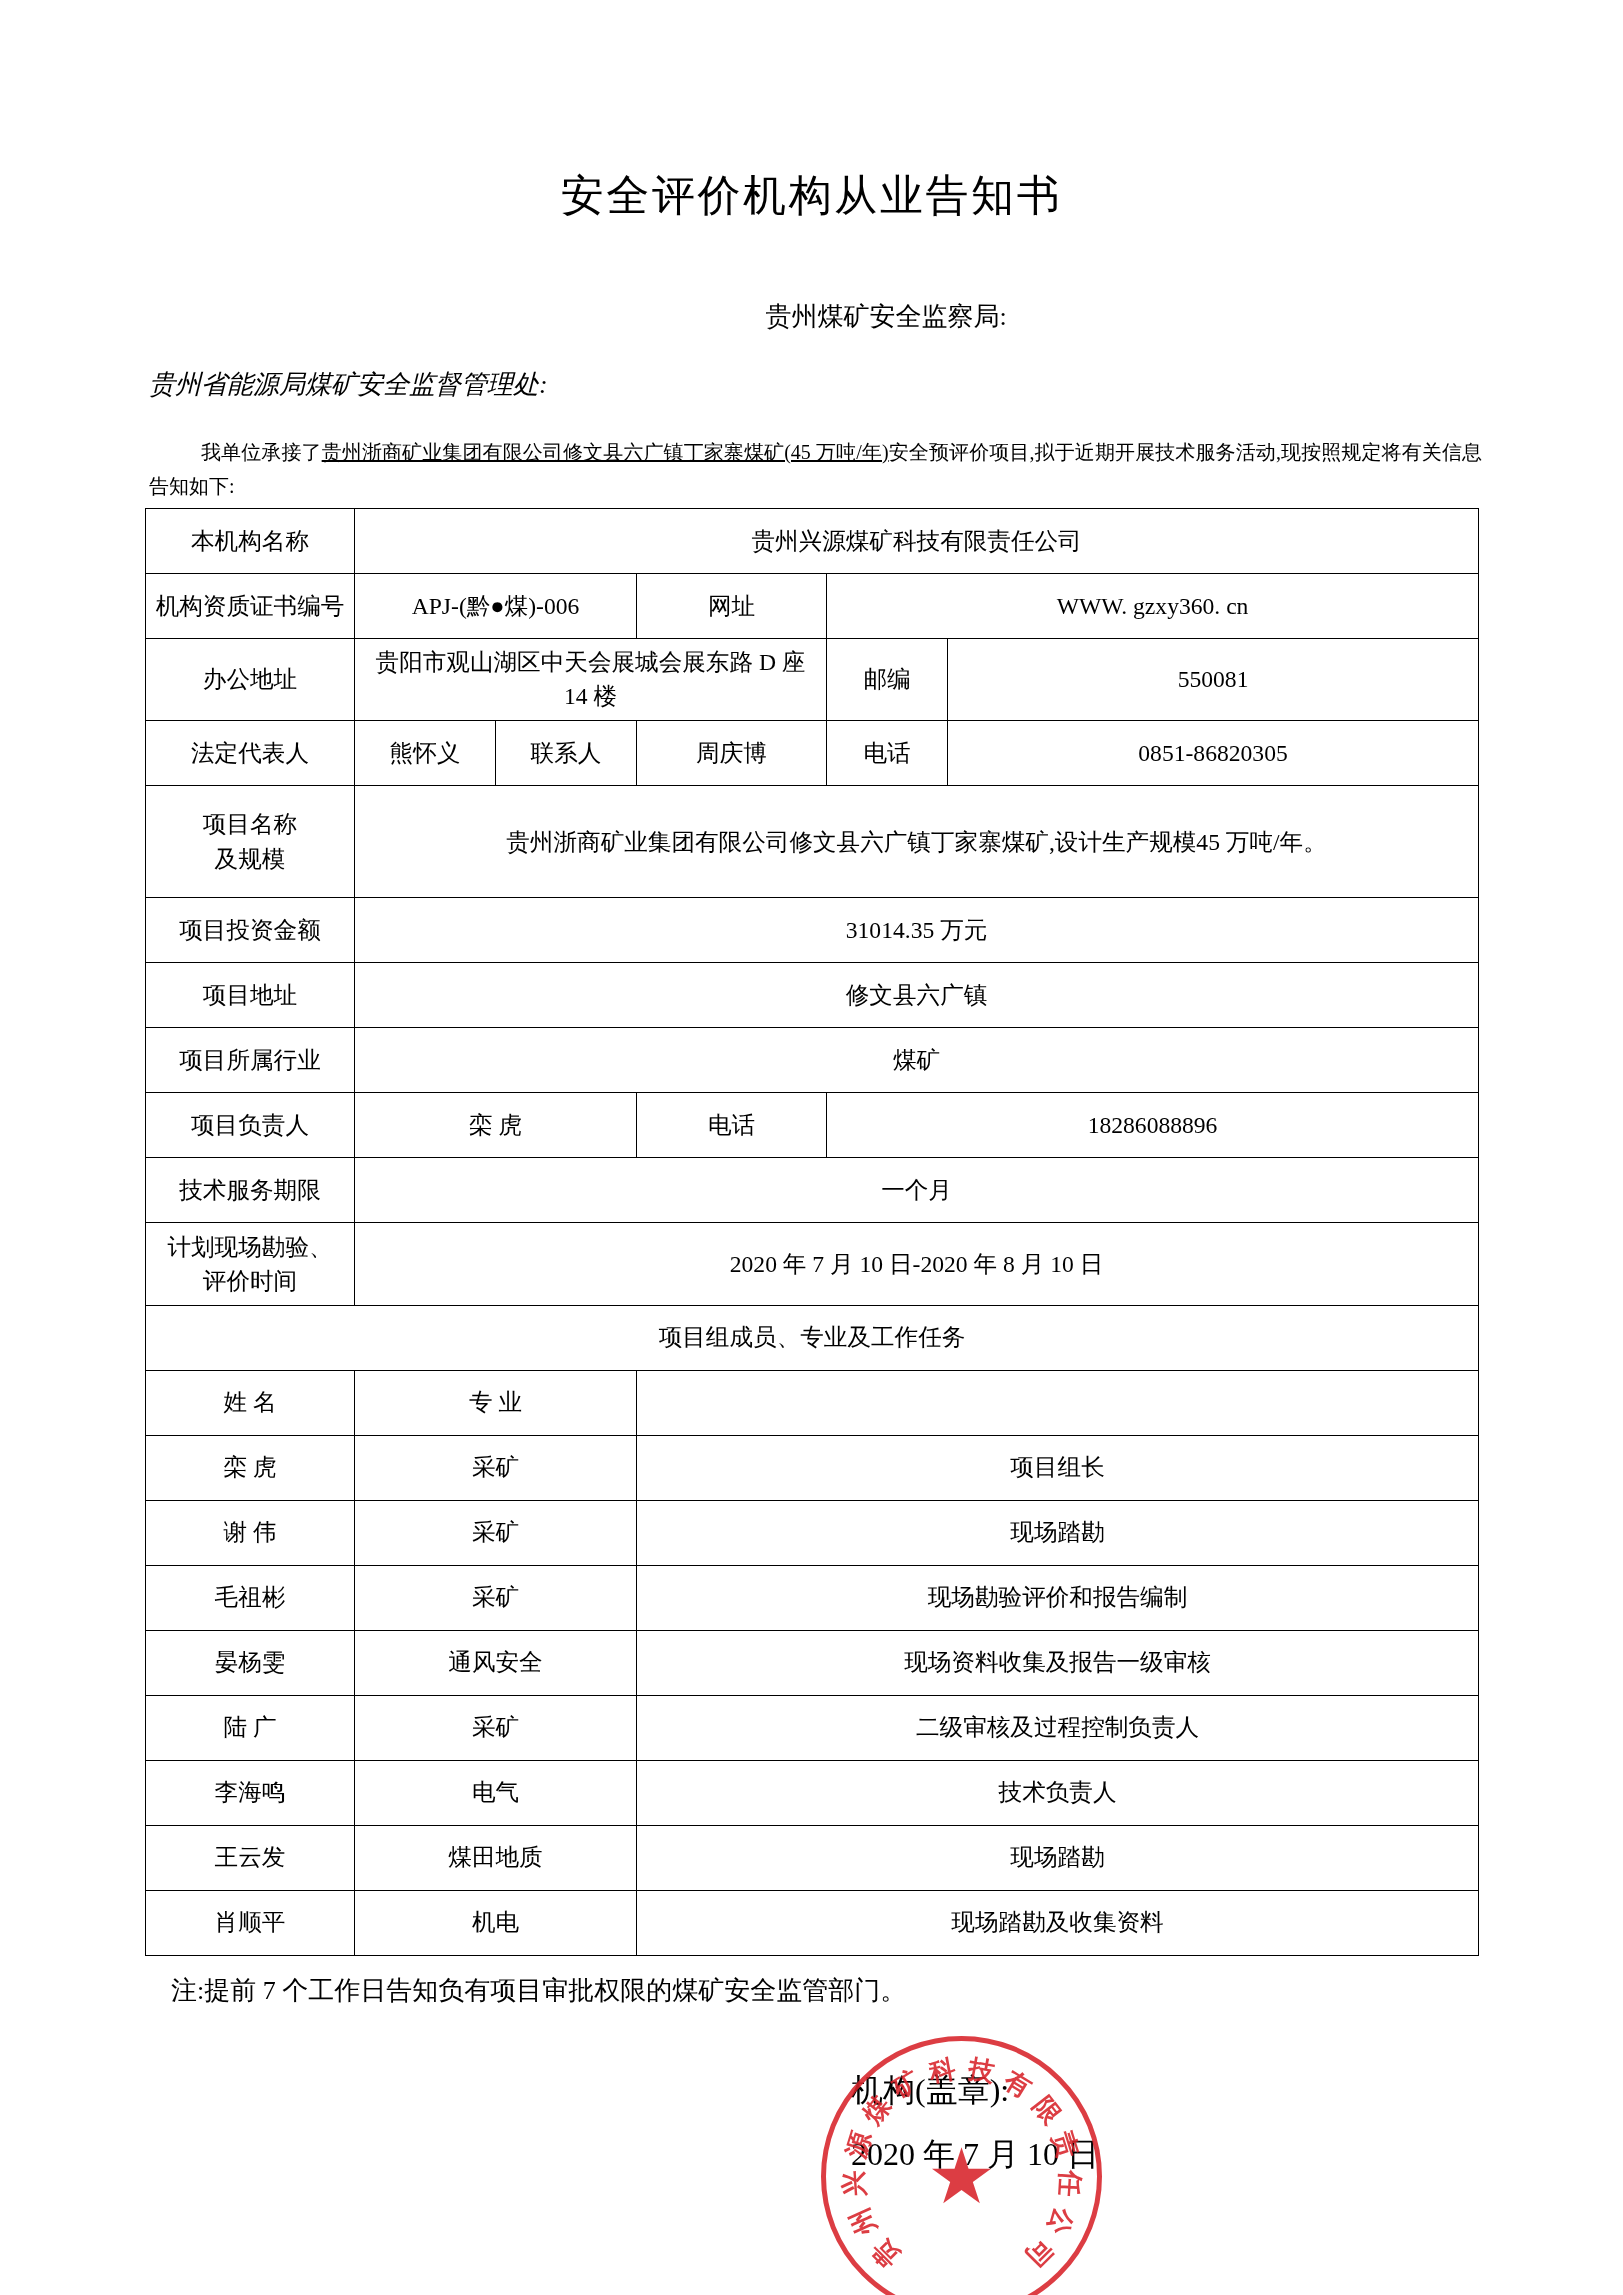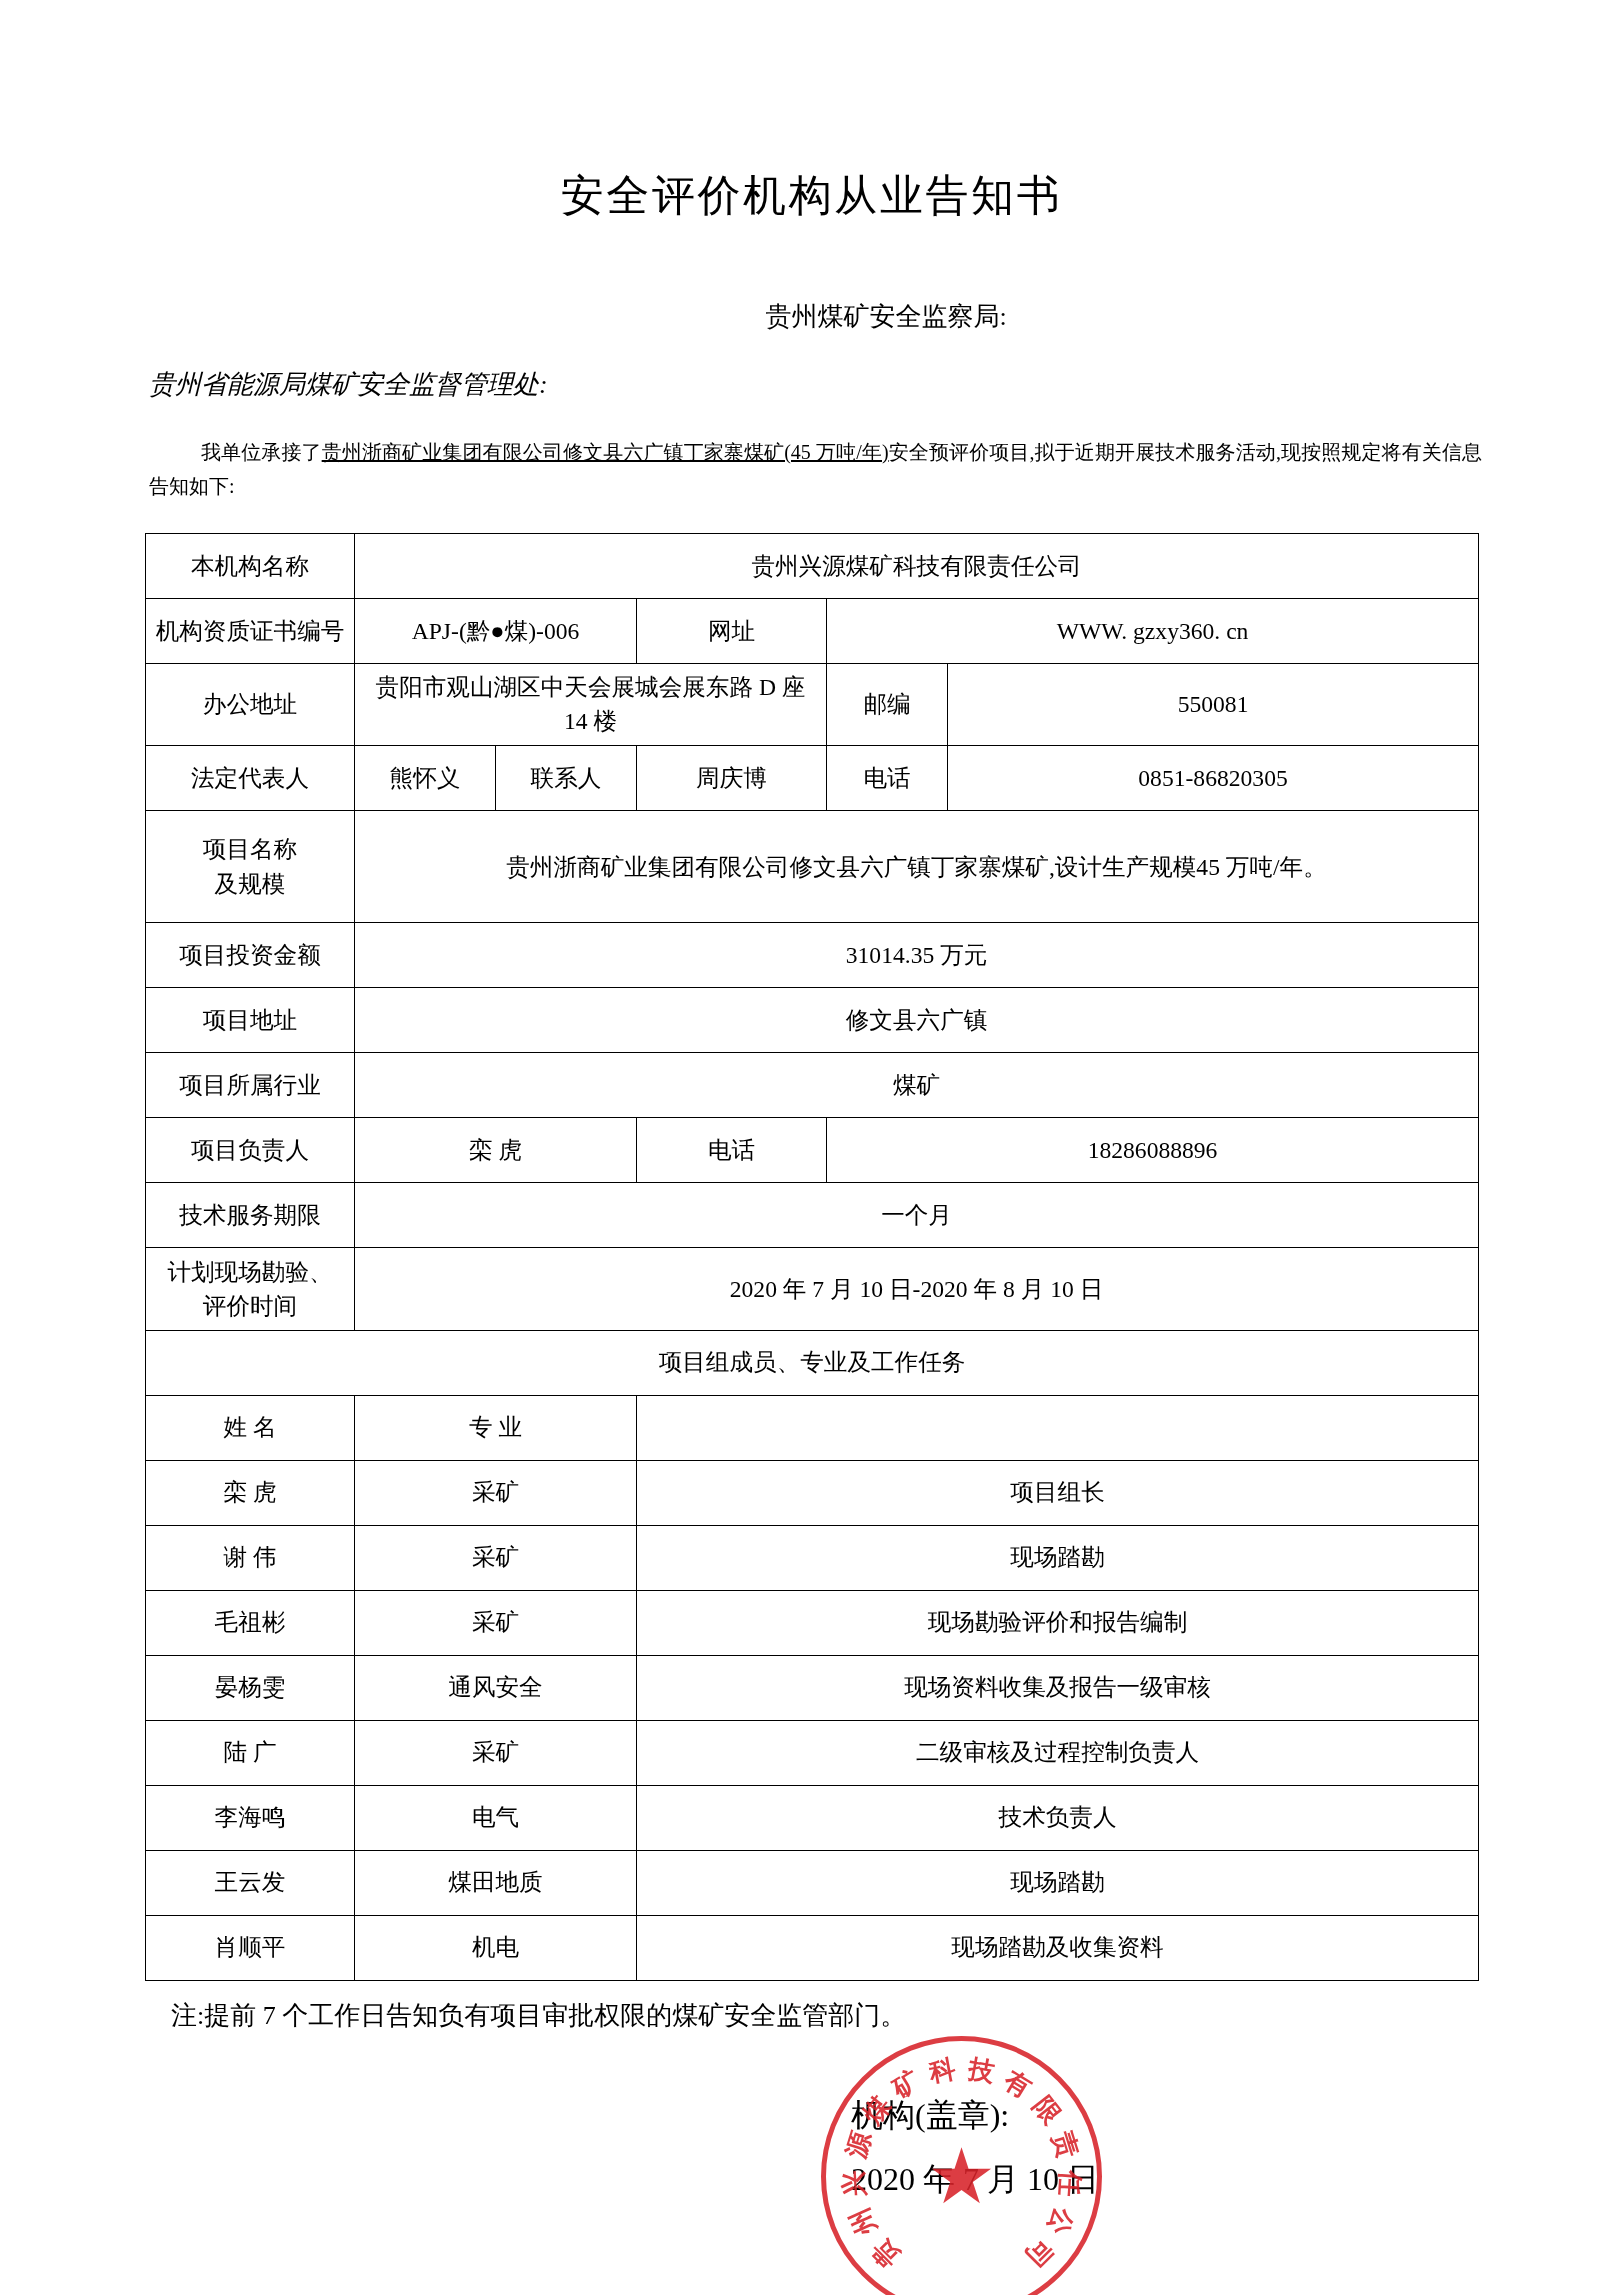--- a/index.html
+++ b/index.html
@@ -51,21 +51,21 @@
     line-height: 1.72;
     text-align: justify;
     text-indent: 52px;
   }
   .underline {
     text-decoration: underline;
   }
   table.main {
     border-collapse: collapse;
     margin-left: 145px;
-    margin-top: 29px;
+    margin-top: 4px;
     width: 1333px;
     table-layout: fixed;
   }
   table.main td {
     border: 1.3px solid #000000;
     font-size: 23.6px;
     padding: 6.5px 7.9px;
     text-align: center;
     vertical-align: middle;
     height: 51px;

